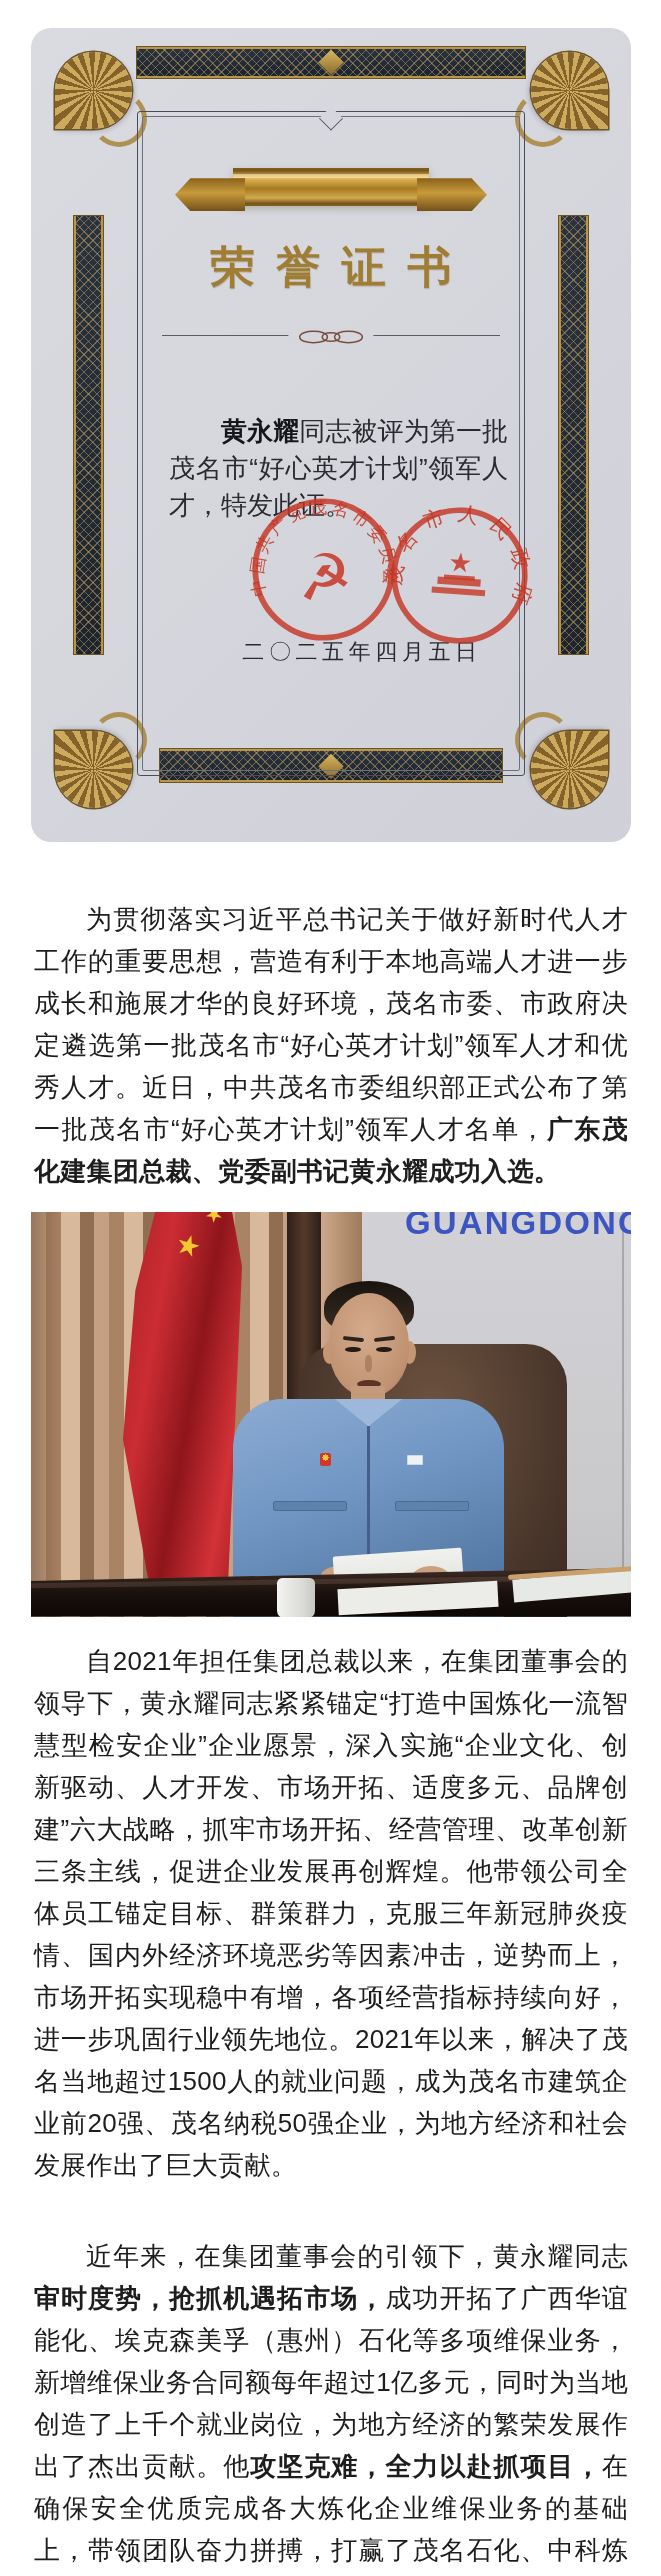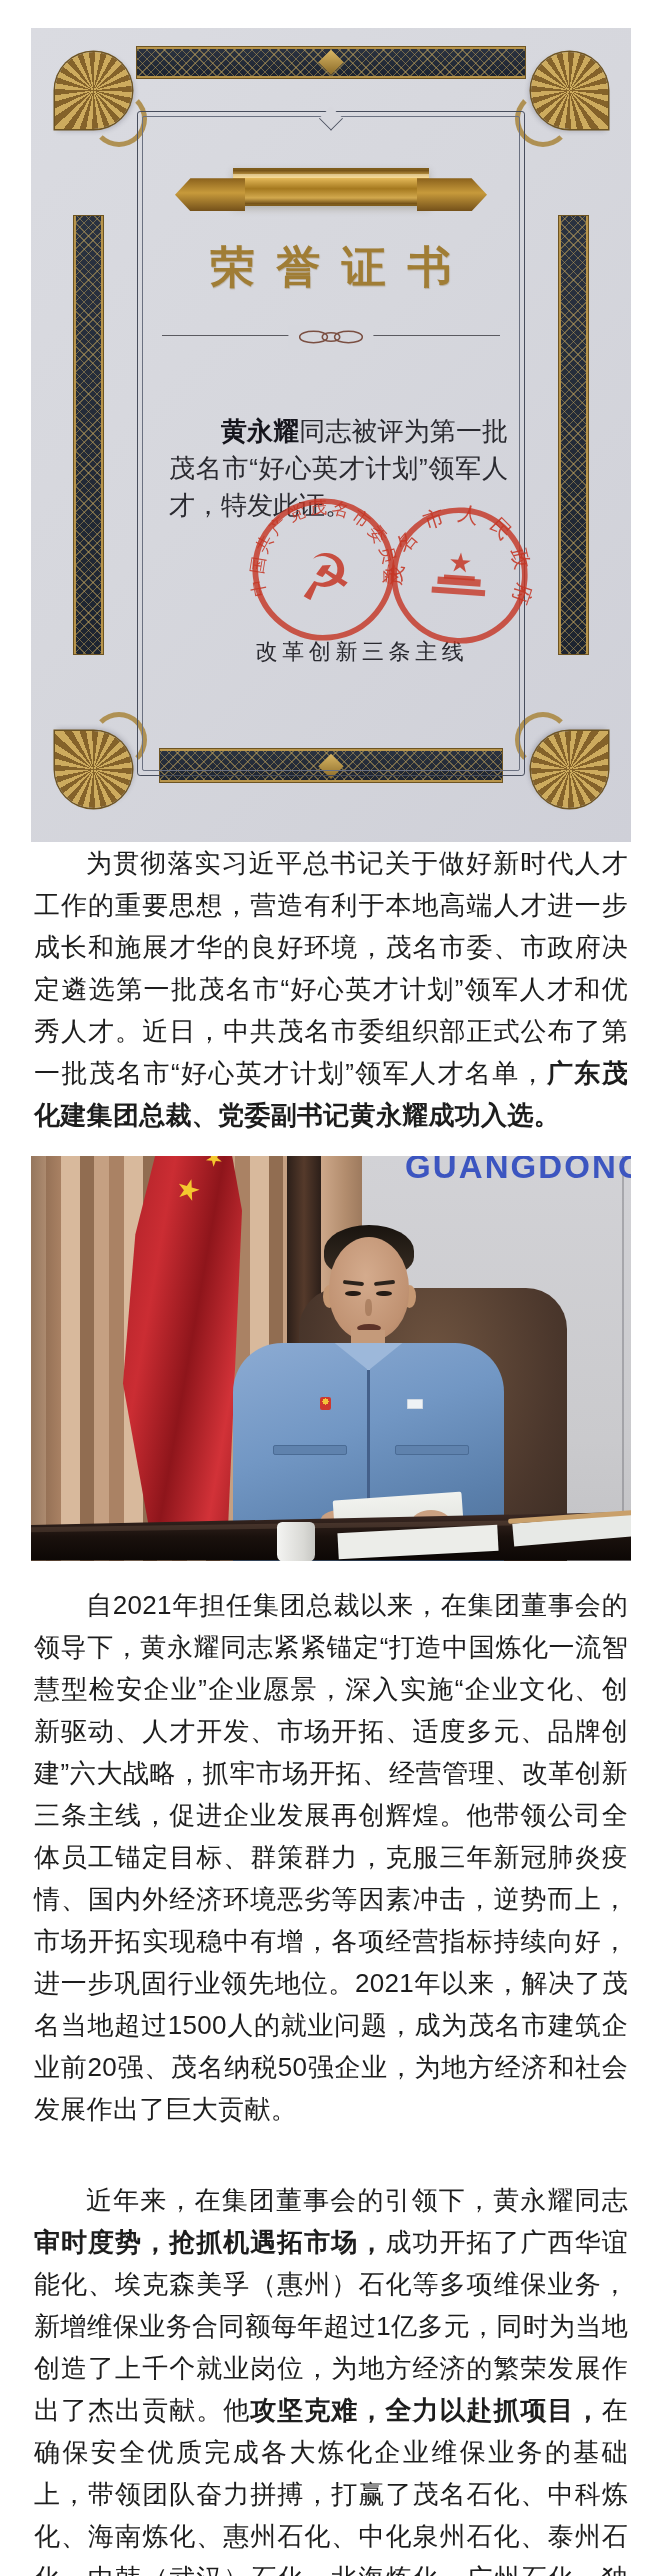--- a/index.html
+++ b/index.html
@@ -12,30 +12,31 @@
 
   
   .article-text {
     margin:0 34px;
     font-size:26px; line-height:42px; color:#1d1d1d;
     text-align:justify; text-justify:inter-ideograph;
     letter-spacing:0.3px;
   }
   .article-text p { margin:0; text-indent:2em; }
   .article-text p b { font-weight:700; }
-  #para-1 { }
+  #para-1 { margin-top:56px; }
   #para-2 { margin-top:23px; }
   #para-3 { margin-top:49px; }
 
   
   .certificate {
     position:relative; width:600px; height:814px;
     margin:28px auto 0;
     background:linear-gradient(135deg,#dadbe1 0%,#d6d7dd 45%,#cfd0d8 100%);
     overflow:hidden;
+    border-radius:20px;
   }
   .bar { position:absolute; background:
       repeating-linear-gradient(45deg, rgba(193,163,92,.50) 0 1px, transparent 1px 6.2px),
       repeating-linear-gradient(-45deg, rgba(193,163,92,.50) 0 1px, transparent 1px 6.2px),
       linear-gradient(#2a3240,#1d2430);
       border-top:2.6px solid #b8954c; border-bottom:2.6px solid #b8954c;
       box-shadow:0 0 0 1px #6d5423; }
   .bar-top    { left:106px; right:106px; top:18.5px;  height:27px; }
   .bar-bottom { left:129px; right:129px; top:721px; height:29px; }
   .bar-left   { left:43px;  top:188px; width:25px; height:438px;
@@ -266,21 +267,21 @@
       <path d="M14,23 C14,8 68,8 68,23 C68,38 14,38 14,23 Z" fill="none" stroke="#7a4f42" stroke-width="3"></path>
       <path d="M82,23 C82,8 136,8 136,23 C136,38 82,38 82,23 Z" fill="none" stroke="#7a4f42" stroke-width="3"></path>
       <path d="M58,23 C58,12 92,12 92,23 C92,34 58,34 58,23 Z" fill="none" stroke="#7a4f42" stroke-width="3"></path>
     </svg>
   </div>
 
   <div class="cert-body">
     <b>黄永耀</b><span>同志被评为第一批茂名市“好心英才计划”领军人才，特发此证。</span>
   </div>
 
-  <div class="cert-date">改革创新三条主线</div>
+  <div class="cert-date">二〇二五年四月五日</div>
 
   <svg class="seal seal-party" width="155" height="155" viewBox="0 0 300 300">
     <circle cx="150" cy="150" r="132" fill="none" stroke="#c53726" stroke-width="11" opacity="0.82"></circle>
     <defs>
         <path id="sealArcL" d="M 38,196 A 118,118 0 1 1 262,196" fill="none"></path>
       </defs>
     <text font-size="33" fill="#c53726" opacity="0.88" letter-spacing="7" font-family="'DejaVu Serif', serif">
       <textPath href="#sealArcL" startOffset="2%">中国共产党茂名市委员会</textPath>
     </text>
     <text x="150" y="206" font-size="120" text-anchor="middle" fill="#c53726" opacity="0.85">☭</text>

